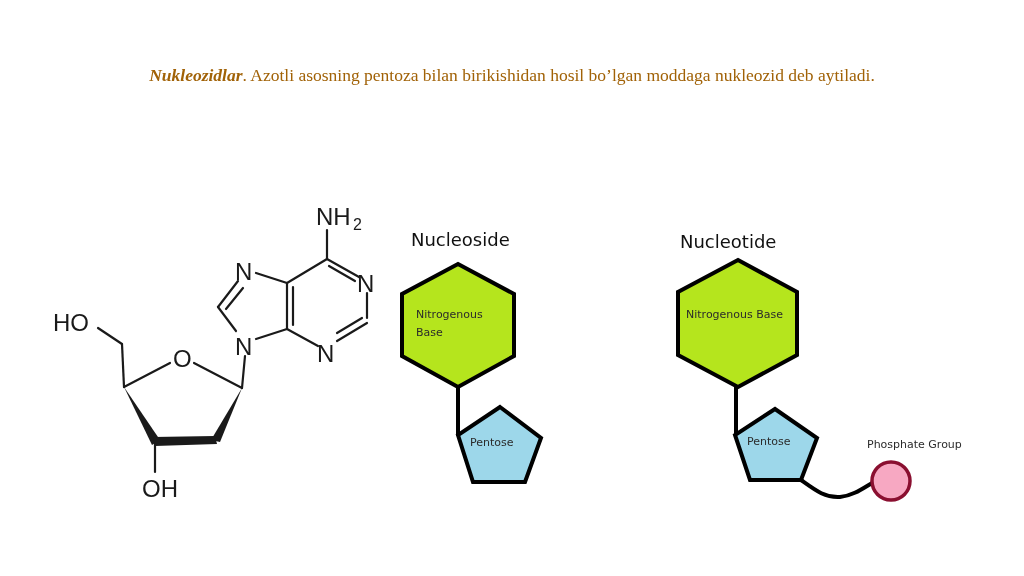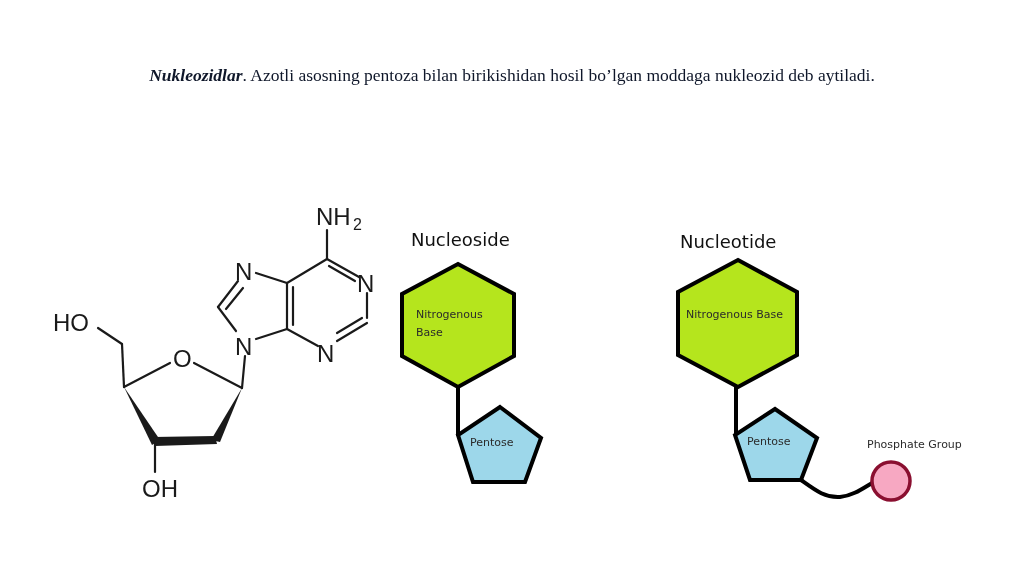--- a/index.html
+++ b/index.html
@@ -1,20 +1,20 @@
 <!DOCTYPE html>
 <html><head>
 <meta charset="utf-8">
 <style>
   html, body { margin: 0; padding: 0; background: #ffffff; }
   body { width: 1024px; height: 576px; position: relative; overflow: hidden; }
   .caption {
     position: absolute; left: 90px; top: 64px; width: 844px;
     text-align: center; font-family: "Liberation Serif", serif;
-    font-size: 17.5px; line-height: 22px; color: #0f172a;
+    font-size: 17.5px; line-height: 22px; color: #a16207;
   }
   .caption .term { font-weight: bold; font-style: italic; }
   svg { position: absolute; left: 0; top: 0; }
   .mol-label { font-family: "Liberation Sans", sans-serif; font-size: 24px; fill: #1a1a1a; }
   .mol-sub { font-family: "Liberation Sans", sans-serif; font-size: 16px; fill: #1a1a1a; }
   .diag-title { font-family: "DejaVu Sans", sans-serif; font-size: 18px; fill: #111; }
   .shape-label { font-family: "DejaVu Sans", sans-serif; font-size: 11px; fill: #2b2b2b; }
 </style>
 </head>
 <body>

